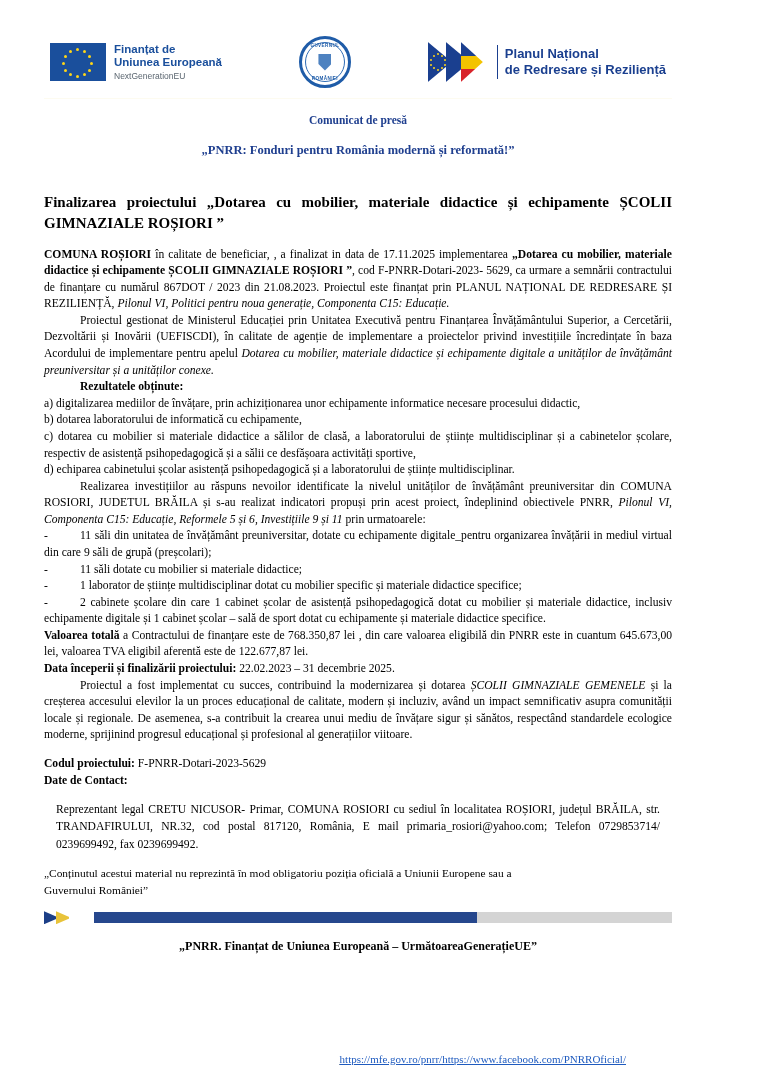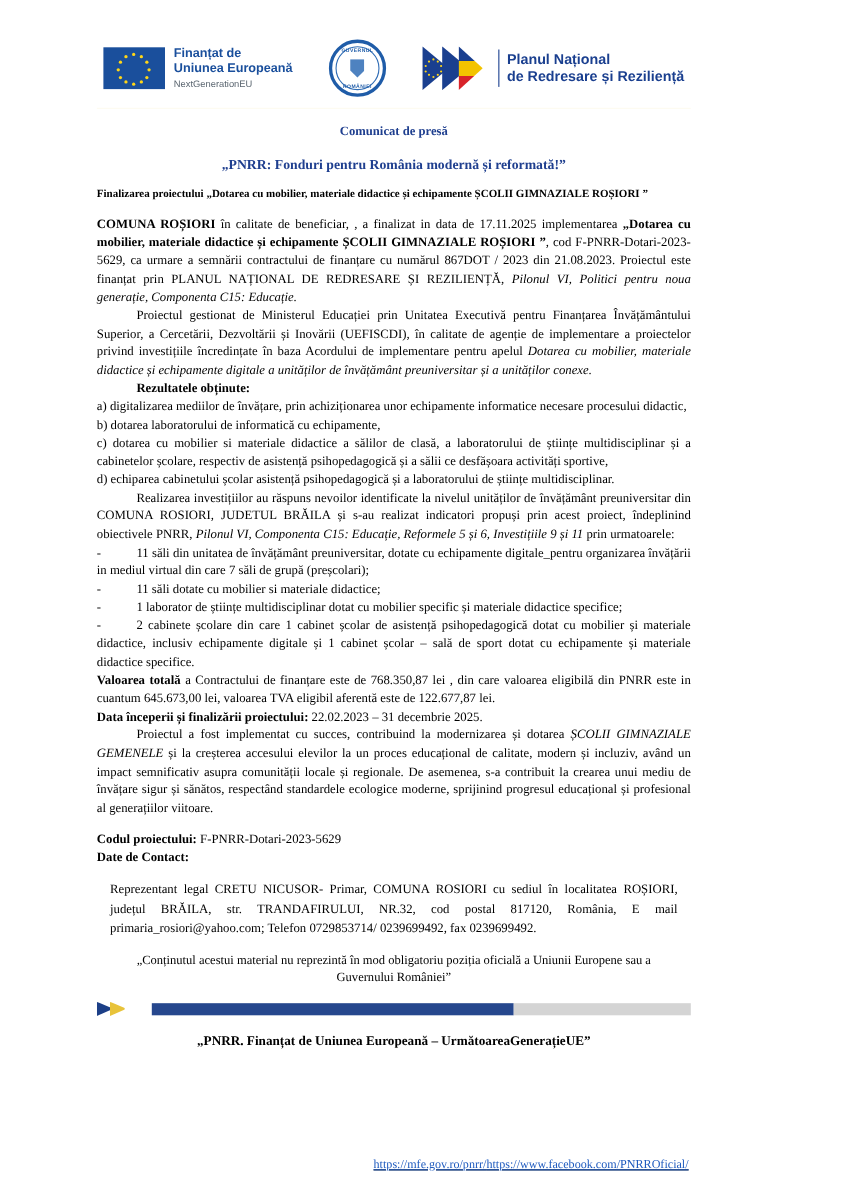--- a/index.html
+++ b/index.html
@@ -13,21 +13,21 @@
     height: 1085px;
     font-family: "Liberation Serif", "DejaVu Serif", serif;
     color: #000000;
     overflow: hidden;
   }
   .page {
     position: relative;
     width: 716px;
     height: 1085px;
     box-sizing: border-box;
-    padding: 0 88px;
+    padding: 0 44px;
     background: #fff;
   }
 
   
   .logo-band {
     display: flex;
     align-items: center;
     justify-content: space-between;
     padding-top: 36px;
     padding-bottom: 10px;
@@ -165,24 +165,24 @@
   }
   .press-slogan {
     text-align: center;
     font-size: 12.5px;
     font-weight: bold;
     color: #1f3f8f;
     margin-top: 17px;
   }
 
   .doc-heading {
-    font-size: 10px;
+    font-size: 15px;
     font-weight: bold;
     text-align: justify;
-    margin-top: 12px;
+    margin-top: 34px;
     line-height: 1.42;
   }
 
   
   p.body {
     font-size: 11.6px;
     text-align: justify;
     line-height: 1.43;
     margin: 0;
   }
@@ -200,21 +200,21 @@
   .dash { display: inline-block; width: 36px; }
 
   .contact-line {
     font-size: 11.6px;
     text-align: justify;
     line-height: 1.5;
     margin: 12px;
   }
 
   .disclaimer {
-    text-align: center;
+    text-align: left;
     font-size: 11.4px;
     line-height: 1.45;
     margin-top: 10px;
   }
 
   
   .deco-wrap {
     margin-top: 13px;
     display: flex;
     align-items: center;
@@ -345,21 +345,21 @@
   <p class="body"><span class="ind"></span><span>Proiectul gestionat de Ministerul Educației prin Unitatea Executivă pentru Finanțarea Învățământului Superior, a Cercetării, Dezvoltării și Inovării (UEFISCDI), în calitate de agenție de implementare a proiectelor privind investițiile încredințate în baza Acordului de implementare pentru apelul </span><i>Dotarea cu mobilier, materiale didactice și echipamente digitale a unităților de învățământ preuniversitar și a unităților conexe.</i></p>
 
   <p class="body"><span class="ind"></span><b>Rezultatele obținute:</b></p>
   <p class="body">a) digitalizarea mediilor de învățare, prin achiziționarea unor echipamente informatice necesare procesului didactic,</p>
   <p class="body">b) dotarea laboratorului de informatică cu echipamente,</p>
   <p class="body">c) dotarea cu mobilier si materiale didactice a sălilor de clasă, a laboratorului de științe multidisciplinar  și a cabinetelor școlare, respectiv de asistență psihopedagogică și a sălii ce desfășoara activități sportive,</p>
   <p class="body">d) echiparea cabinetului școlar asistență psihopedagogică și a laboratorului de științe multidisciplinar.</p>
 
   <p class="body"><span class="ind"></span><span>Realizarea investițiilor au răspuns nevoilor identificate la nivelul unităților de învățământ preuniversitar din COMUNA ROSIORI, JUDETUL BRĂILA și s-au realizat indicatori propuși prin acest proiect, îndeplinind obiectivele PNRR, </span><i>Pilonul VI, Componenta C15: Educație, Reformele 5 și 6, Investițiile 9 și 11</i><span> prin urmatoarele:</span></p>
 
-  <p class="list-line"><span class="dash">-</span><span>11 săli din unitatea de învățământ preuniversitar, dotate cu echipamente digitale_pentru organizarea învățării in mediul virtual din care 7 săli de grupă (preșcolari);</span></p>
+  <p class="list-line"><span class="dash">-</span><span>11 săli din unitatea de învățământ preuniversitar, dotate cu echipamente digitale_pentru organizarea învățării in mediul virtual din care 9 săli de grupă (preșcolari);</span></p>
   <p class="list-line"><span class="dash">-</span><span>11 săli dotate cu mobilier si materiale didactice;</span></p>
   <p class="list-line"><span class="dash">-</span><span>1 laborator de științe multidisciplinar dotat cu mobilier specific și materiale didactice specifice;</span></p>
   <p class="list-line"><span class="dash">-</span><span>2 cabinete școlare din care 1 cabinet școlar de asistență psihopedagogică dotat cu mobilier și materiale didactice, inclusiv echipamente digitale și 1 cabinet școlar – sală de sport dotat cu  echipamente și materiale didactice specifice.</span></p>
 
   <p class="body"><b>Valoarea totală</b><span> a Contractului de finanțare este de 768.350,87 lei , din care valoarea eligibilă din PNRR este in cuantum 645.673,00 lei, valoarea TVA eligibil aferentă este de 122.677,87 lei.</span></p>
   <p class="body"><b>Data începerii și finalizării proiectului:</b><span> 22.02.2023 – 31 decembrie 2025.</span></p>
 
   <p class="body"><span class="ind"></span><span>Proiectul a fost implementat cu succes, contribuind la modernizarea și dotarea </span><i>ȘCOLII GIMNAZIALE GEMENELE</i><span> și la creșterea accesului elevilor la un proces educațional de calitate, modern și incluziv, având un impact semnificativ asupra comunității locale și regionale. De asemenea, s-a contribuit la crearea unui mediu de învățare sigur și sănătos, respectând standardele ecologice moderne, sprijinind progresul educațional și profesional al generațiilor viitoare.</span></p>
 
   <p class="body gap"><b>Codul proiectului:</b><span> F-PNRR-Dotari-2023-5629</span></p>

